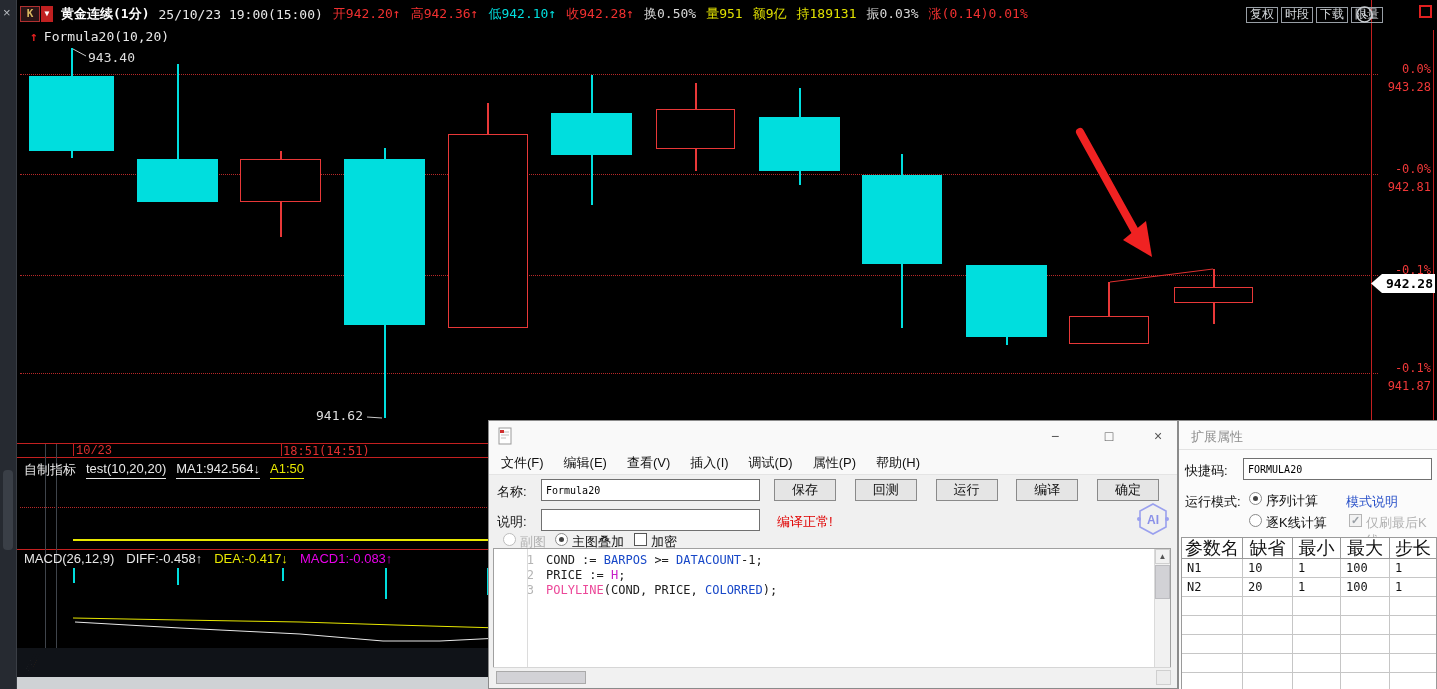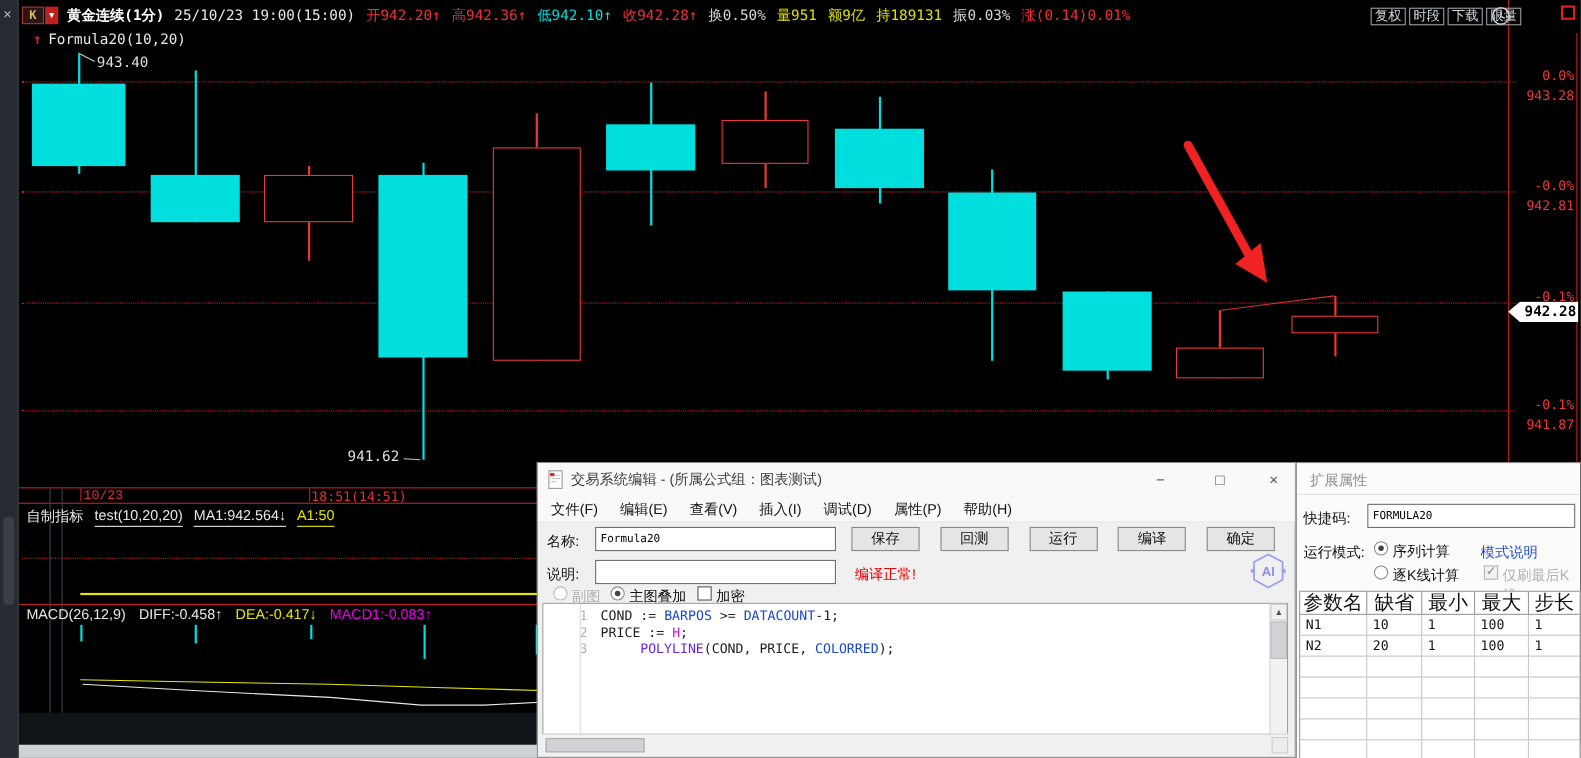--- a/index.html
+++ b/index.html
@@ -241,21 +241,20 @@
     </div>
   <div class="taskbar"></div>
 
   <div class="dialog">
     <div class="dtitle">
       <svg width="16" height="18" style="margin-left:8px">
         <rect x="2" y="1" width="12" height="16" fill="#fff" stroke="#9b9b9b"></rect>
         <path d="M4 5 H12 M4 8 H12 M4 11 H9" stroke="#c0c0c0"></path>
         <path d="M3 3 L7 3 L7 6 L3 6 Z" fill="#d03030"></path>
       </svg>
-      <span class="ttl">交易系统编辑 - (所属公式组：图表测试)</span>
       <span class="dctl" style="left:548px">−</span>
       <span class="dctl" style="left:602px">□</span>
       <span class="dctl" style="left:651px">×</span>
     </div>
     <div class="menubar">
         <span class="menu-item">文件(F)</span>
         <span class="menu-item">编辑(E)</span>
         <span class="menu-item">查看(V)</span>
         <span class="menu-item">插入(I)</span>
         <span class="menu-item">调试(D)</span>
@@ -305,21 +304,21 @@
           <div class="code-row">
             <span class="lnum">1</span>
             <span class="ltext"><span style="color: rgb(32, 32, 32);">COND := </span><span style="color: rgb(24, 72, 200);">BARPOS</span><span style="color: rgb(32, 32, 32);"> &gt;= </span><span style="color: rgb(24, 72, 200);">DATACOUNT</span><span style="color: rgb(32, 32, 32);">-1;</span></span>
           </div>
           <div class="code-row">
             <span class="lnum">2</span>
             <span class="ltext"><span style="color: rgb(32, 32, 32);">PRICE := </span><span style="color: rgb(200, 32, 200);">H</span><span style="color: rgb(32, 32, 32);">;</span></span>
           </div>
           <div class="code-row">
             <span class="lnum">3</span>
-            <span class="ltext"><span style="color: #6d28d9; margin-left: 36px;">POLYLINE</span><span style="color: rgb(32, 32, 32);">(COND, PRICE, </span><span style="color: rgb(24, 72, 200);">COLORRED</span><span style="color: rgb(32, 32, 32);">);</span></span>
+            <span class="ltext"><span style="color: #ec4899;">POLYLINE</span><span style="color: rgb(32, 32, 32);">(COND, PRICE, </span><span style="color: rgb(24, 72, 200);">COLORRED</span><span style="color: rgb(32, 32, 32);">);</span></span>
           </div>
         </div>
       <div class="vscroll">
         <div class="vs-up">▲</div>
         <div class="vs-thumb"></div>
       </div>
     </div>
     <div class="hscroll">
       <div class="hs-thumb"></div>
       <div class="hs-corner"></div>

